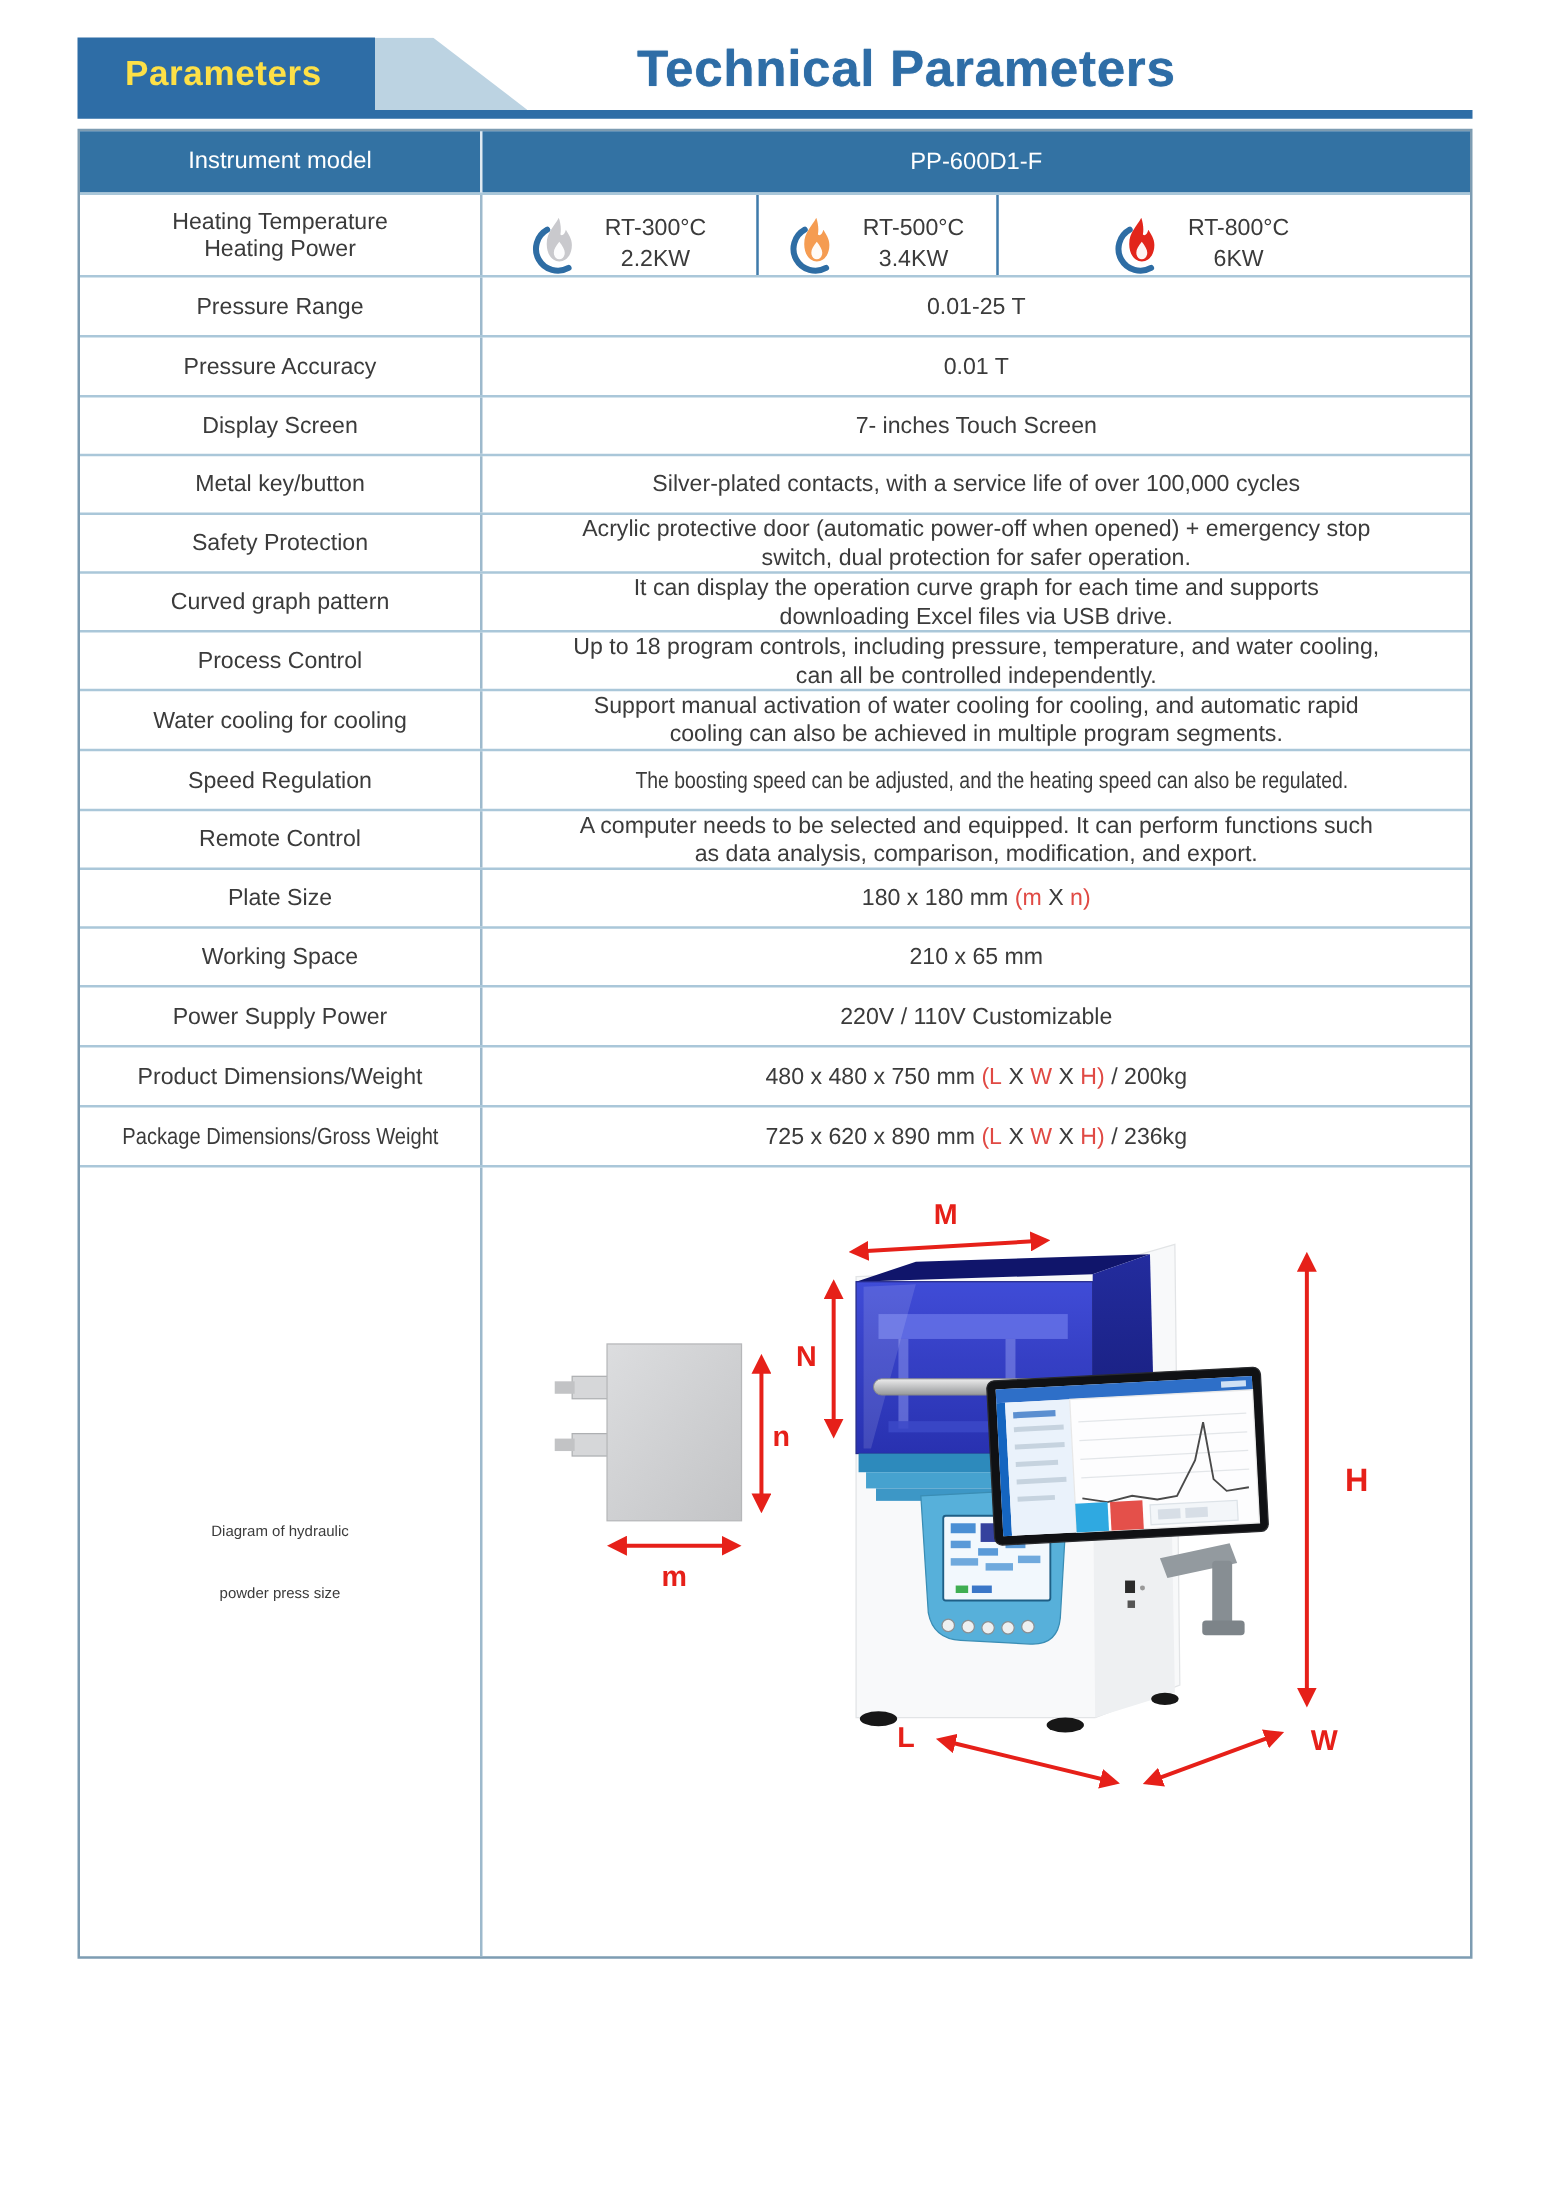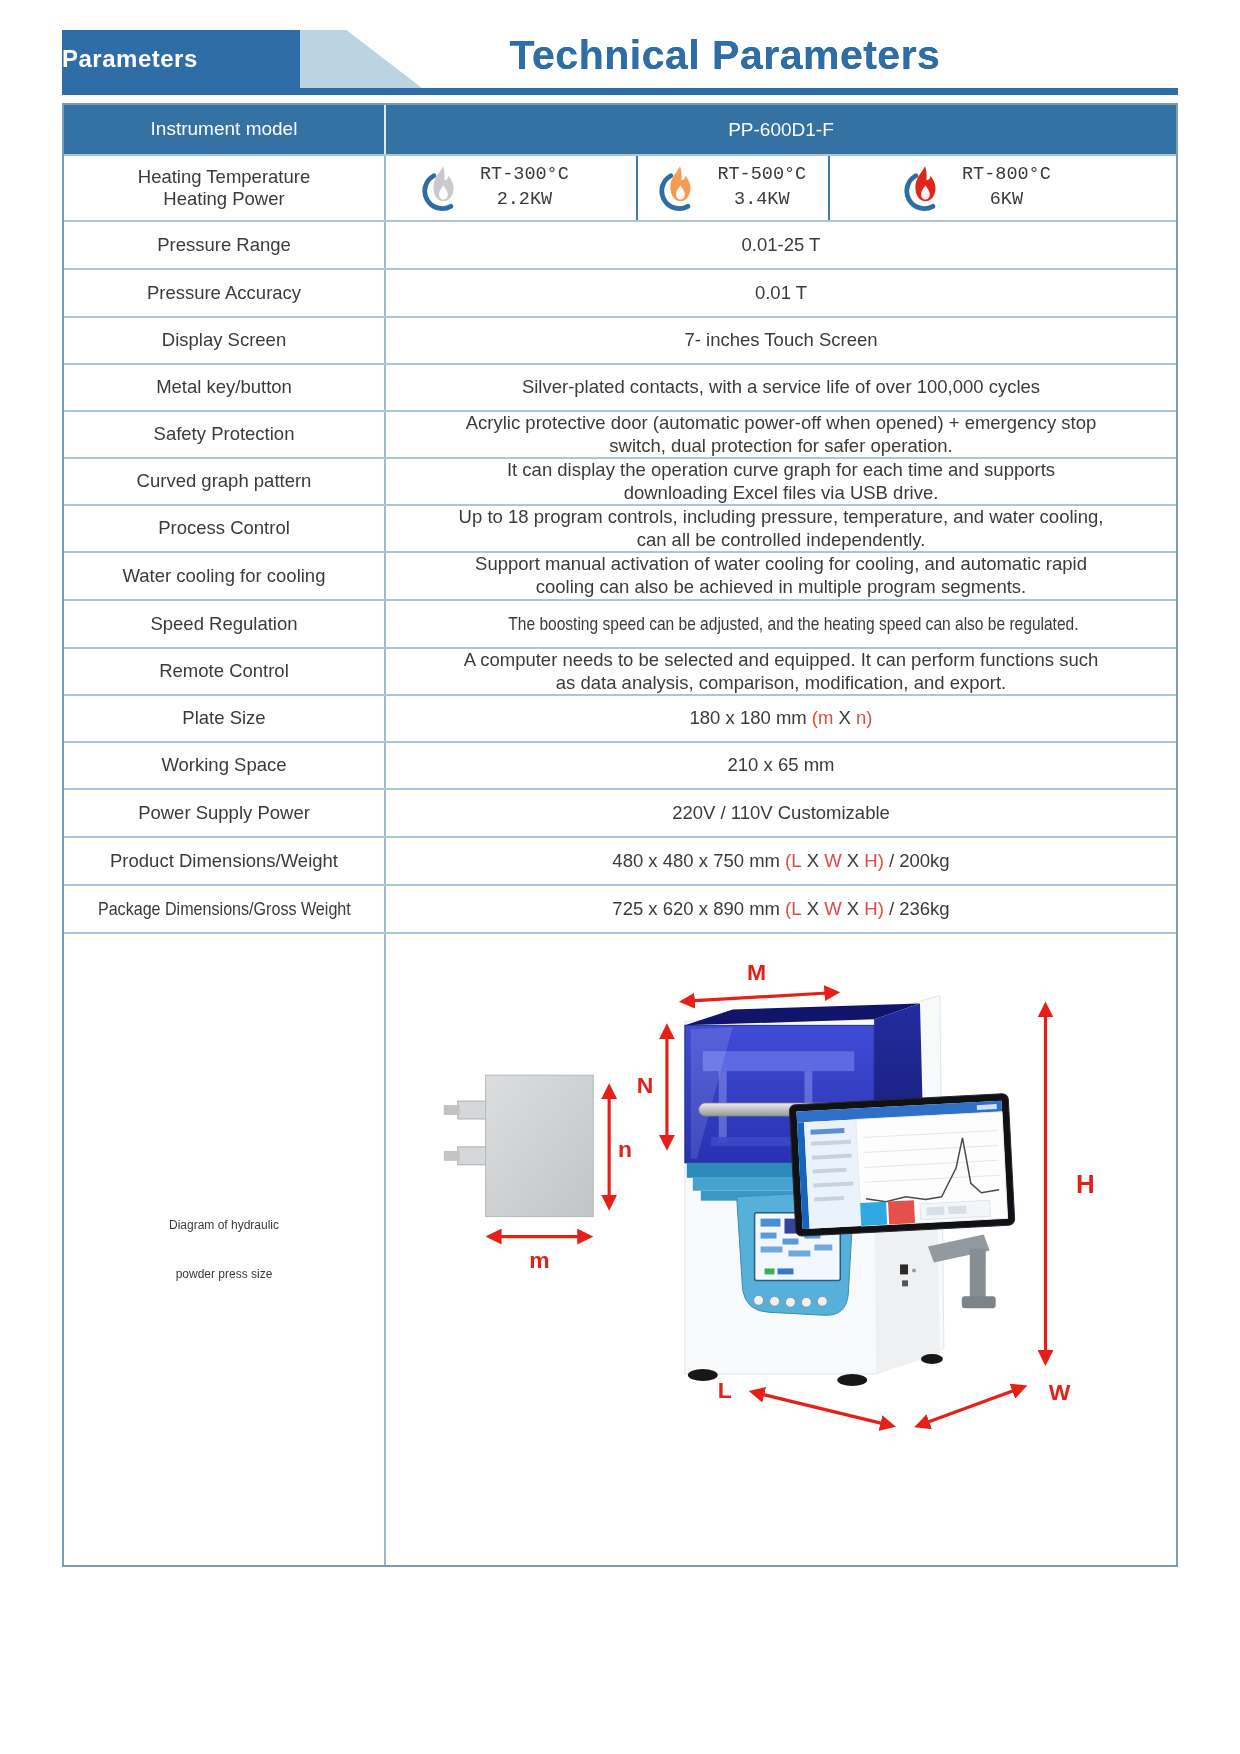--- a/index.html
+++ b/index.html
@@ -9,22 +9,22 @@
     font-family:"Liberation Sans", sans-serif;
     color:var(--text_dark,#3b3b3b);
   }
   .sheet { position:absolute; left:62px; top:0; width:1116px; }
 
   
   .hdr { position:relative; height:103px; }
   .banner {
     position:absolute; left:0; top:30px; width:238px; height:58px;
     background:var(--brand_blue,#2e6da6);
-    color:#ffffff; font-size:24px; font-weight:bold;
-    display:flex; align-items:center; letter-spacing:.5px;
+    color:#fde047; font-size:28px; font-weight:bold;
+    display:flex; align-items:center; padding-left:38px; letter-spacing:.5px;
   }
   .banner-slant {
     position:absolute; left:238px; top:30px; width:122px; height:58px;
     background:var(--banner_light,#bcd3e2);
     clip-path:polygon(0 0, 38% 0, 100% 100%, 0 100%);
   }
   .page-title {
     position:absolute; left:380px; right:170px; top:32px;
     text-align:center; font-size:41px; font-weight:bold;
     color:var(--brand_blue,#2e6da6); letter-spacing:.5px;
@@ -46,23 +46,23 @@
     text-align:center; font-size:18.5px; line-height:1.22; padding:16px 68px;
   }
   .h49{height:49px}.h66{height:66px}.h47{height:47px}.h48{height:48px}.h633{height:633px}
 
   .thead { background:var(--header_bg,#3372a3); color:#fff; }
   .thead .tlabel { border-right:2px solid rgba(255,255,255,.85); font-size:19px; }
   .thead .tvalue { font-size:19px; }
 
   
   .heat-wrap { flex:1; display:flex; align-items:stretch; padding:0; }
-  .heat-cell { display:flex; align-items:center; justify-content:center; gap:16px;font-family:Liberation Mono, monospace; }
+  .heat-cell { display:flex; align-items:flex-end; justify-content:center; gap:16px; }
   .heat-cell.c1 { flex:0 0 27.7%; }
-  .heat-cell.c2 { flex:0 0 24.3%; border-left:2px solid var(--heat_divider,#3f7bab);margin-left:31px; }
+  .heat-cell.c2 { flex:0 0 24.3%; border-left:2px solid var(--heat_divider,#3f7bab); }
   .heat-cell.c3 { flex:1; border-left:2px solid var(--heat_divider,#3f7bab); padding-right:51px; }
   .heat-text { text-align:center; font-size:18.5px; line-height:1.35; }
   .flame-svg { width:42px; height:48px; flex:0 0 42px; }
 
   .red { color:var(--accent_red,#e04a44); }
   .cond-val { transform:scaleX(.84); transform-origin:center; white-space:nowrap; display:inline-block; }
   .cond-lab { transform:scaleX(.87); transform-origin:center; white-space:nowrap; display:inline-block; }
 
   
   .diag-label { gap:34px; font-size:12px; }

